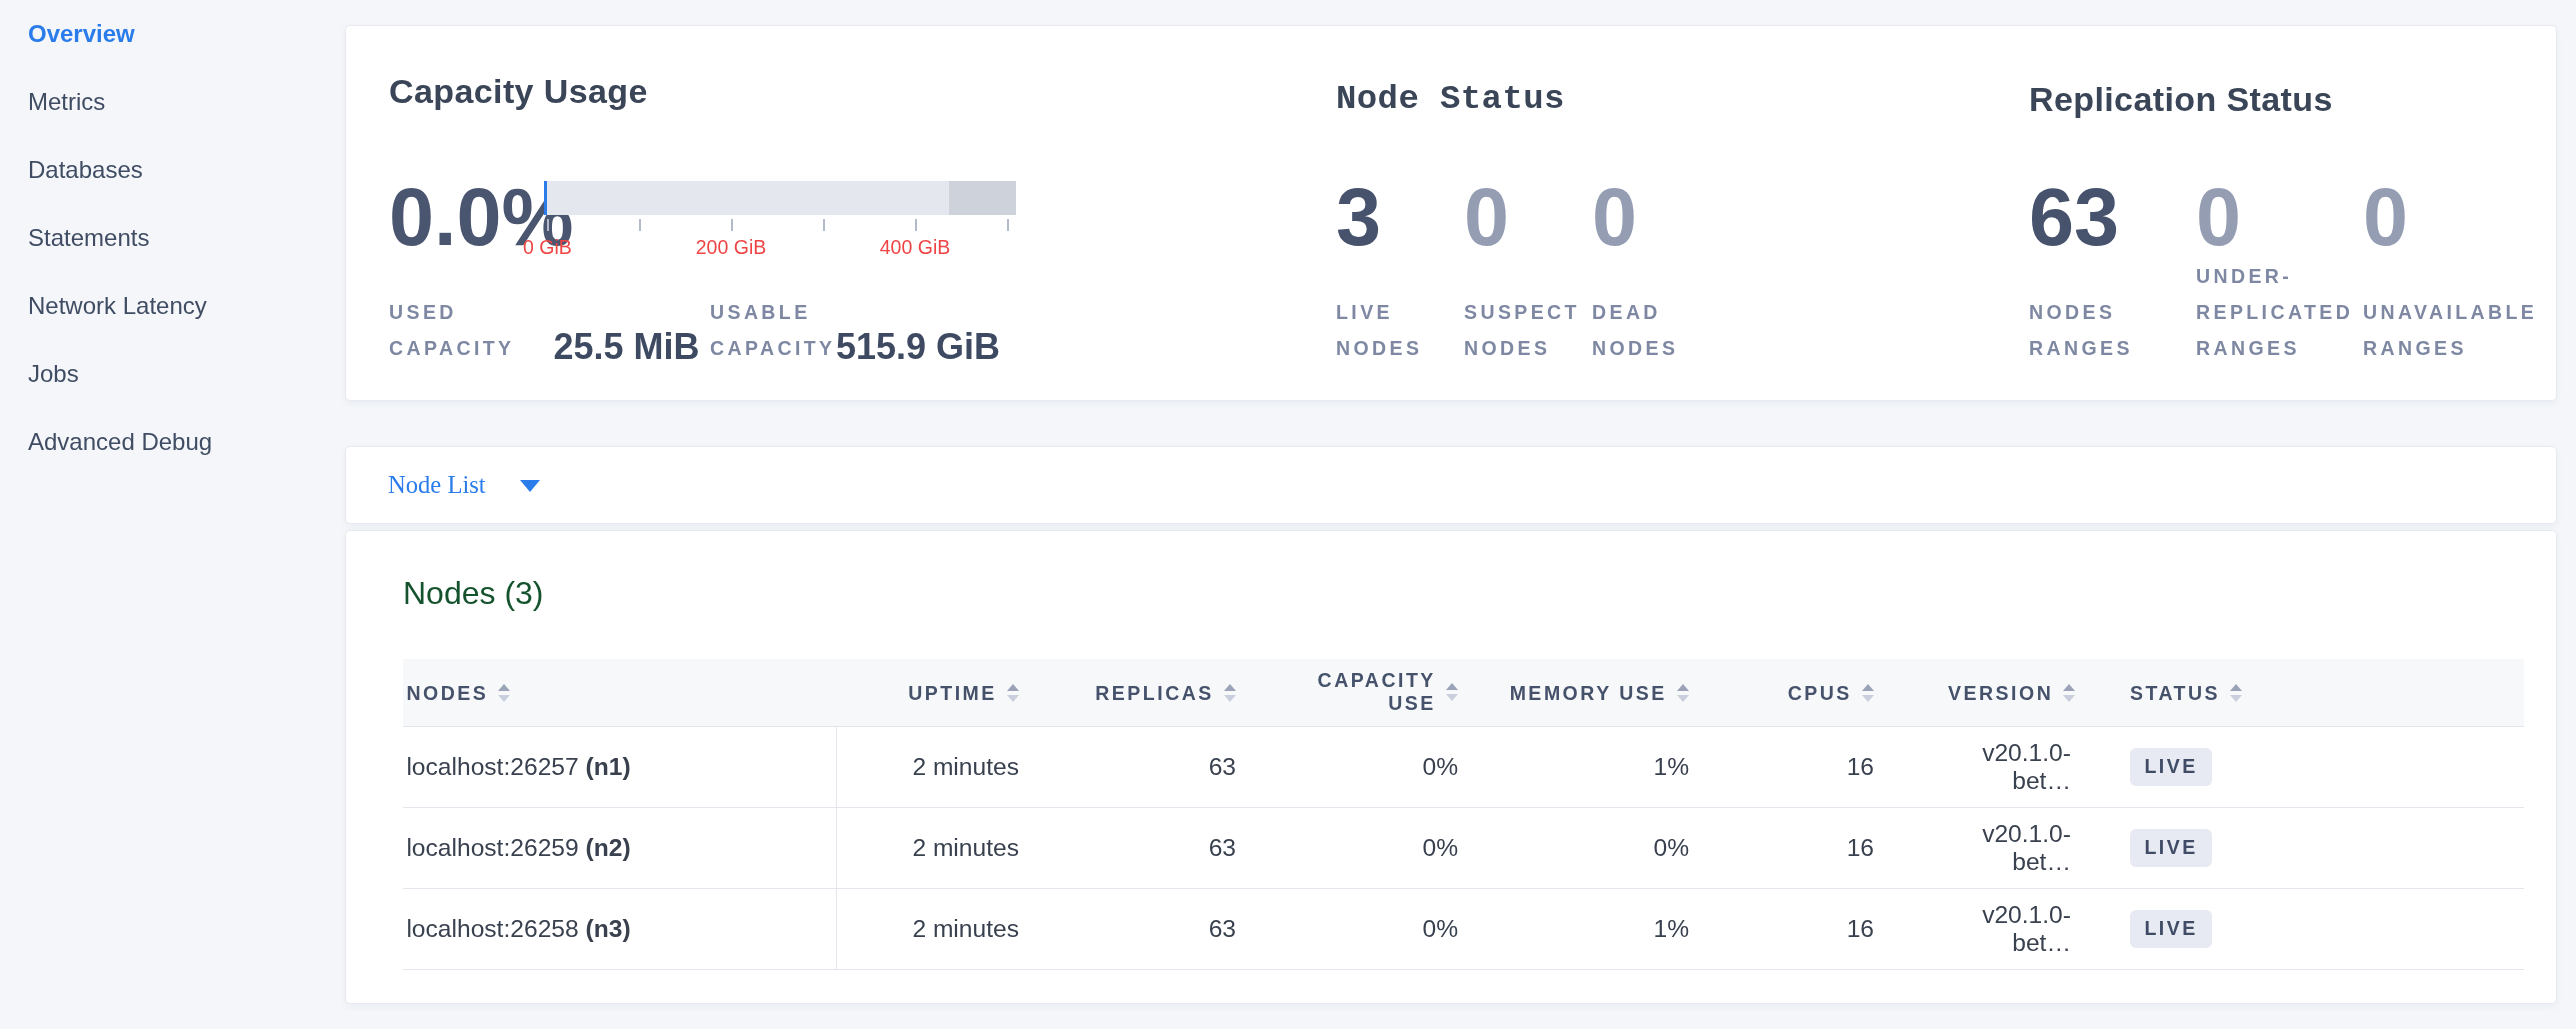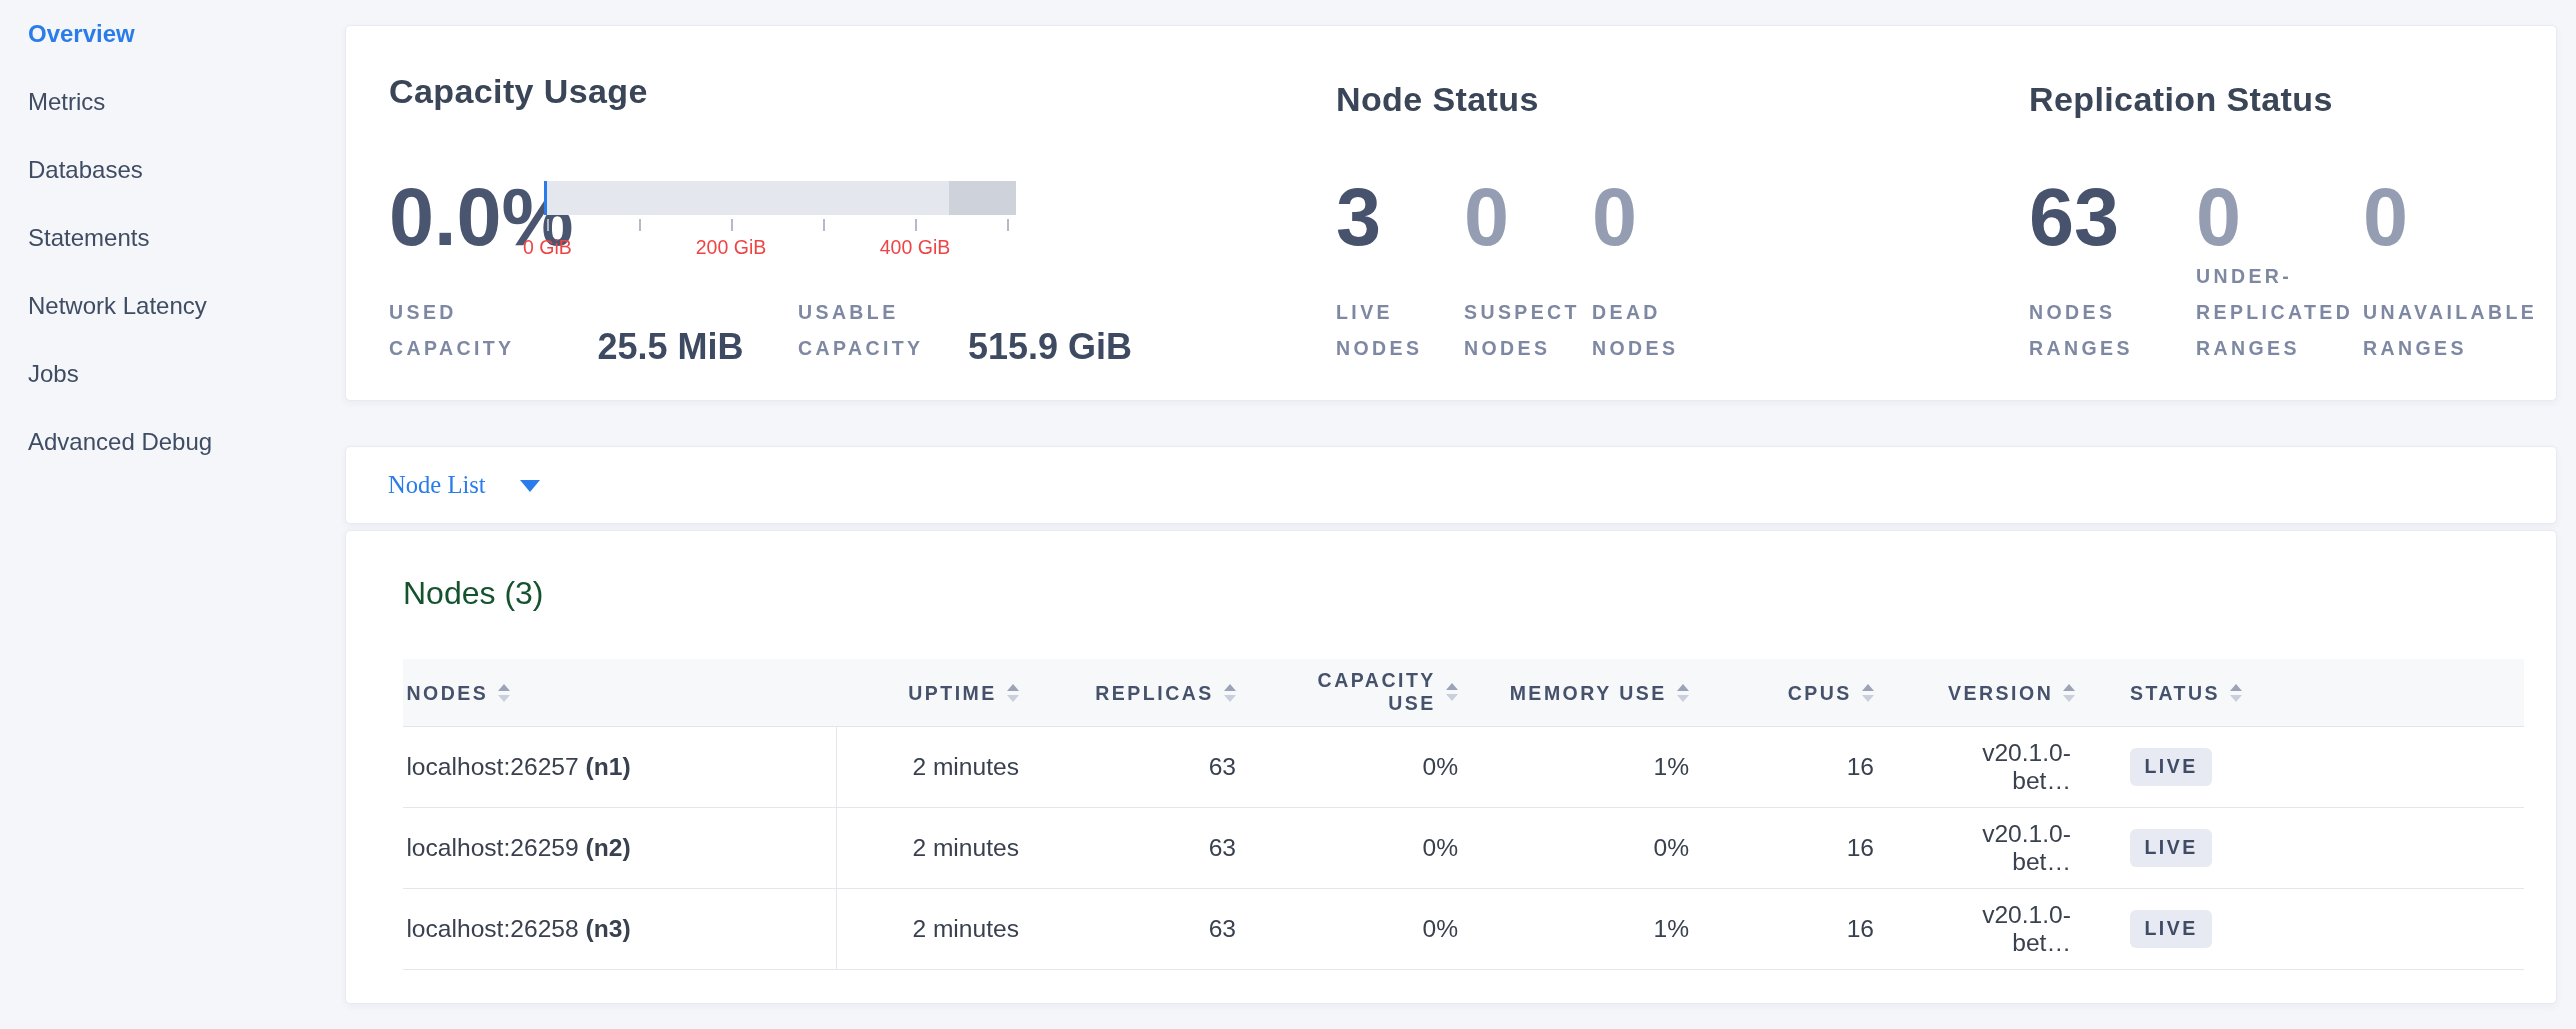--- a/index.html
+++ b/index.html
@@ -23,21 +23,21 @@
   .main { position:absolute; left:345px; top:0; width:2212px; }
   .card {
     background:#ffffff; border:0.8px solid #e7eaf0; border-radius:5.1px;
     box-shadow:0 2.5px 6px rgba(60,78,110,0.05);
   }
 
   
   .summary-card { margin-top:24.6px; height:376px; position:relative; }
   .card-title { font-size:34px; font-weight:600; color:#3a4557; letter-spacing:0.4px; position:absolute; white-space:nowrap; }
   .t-cap { left:43px;  top:46px; }
-  .t-ns  { left:990px; top:54px; }
+  .t-ns  { left:990px; top:54px;font-family:Liberation Mono, monospace; }
   .t-rep { left:1683px; top:54px; }
 
   .cap-pct { position:absolute; left:43px; top:149px; font-size:81px; line-height:1.05; font-weight:600; color:#4a5670; }
 
   .bar { position:absolute; left:198px; top:155px; width:472px; height:34px; background:#e5e7ee; }
   .bar-used  { position:absolute; left:0; top:0; width:3.4px; height:100%; background:#2b7ceb; }
   .bar-other { position:absolute; right:0; top:0; width:14.2%; height:100%; background:#ced2db; }
 
   .ticks { position:absolute; left:198px; top:193px; width:475px; height:12px; }
   .ticks i { position:absolute; top:0; width:1.7px; height:12px; background:#b3bac9; }
@@ -50,21 +50,21 @@
   .tick-labels span:nth-child(1){left:3.4px;}
   .tick-labels span:nth-child(2){left:187px;}
   .tick-labels span:nth-child(3){left:371px;}
 
   .stat-label {
     font-size:19.5px; line-height:36px; letter-spacing:3.4px;
     color:#7e88a2; font-weight:600; white-space:pre-line;
   }
   .big-val { font-size:36px; font-weight:700; color:#3e4a61; line-height:39px; white-space:nowrap;text-align:center; }
 
-  .cap-summary { position:absolute; left:43px; bottom:34px; display:flex; align-items:flex-end;gap:44px; }
+  .cap-summary { position:absolute; left:43px; bottom:34px; display:flex; align-items:flex-end; }
   .cap-summary .w1 { width:154px; } .cap-summary .w2 { width:167px; } .cap-summary .w3 { width:126px; }
 
   .stat-nums { position:absolute; top:149px; display:flex; }
   .stat-nums .num { font-size:81px; line-height:1.05; font-weight:600; color:#47536d; }
   .stat-nums .num.muted { color:#959db3; }
   .stat-lbls { position:absolute; bottom:34px; display:flex; align-items:flex-end; }
   .ns-pos  { left:990px; } .rep-pos { left:1683px; }
   .w151 { width:128px; } .w197 { width:167px; }
 
   

